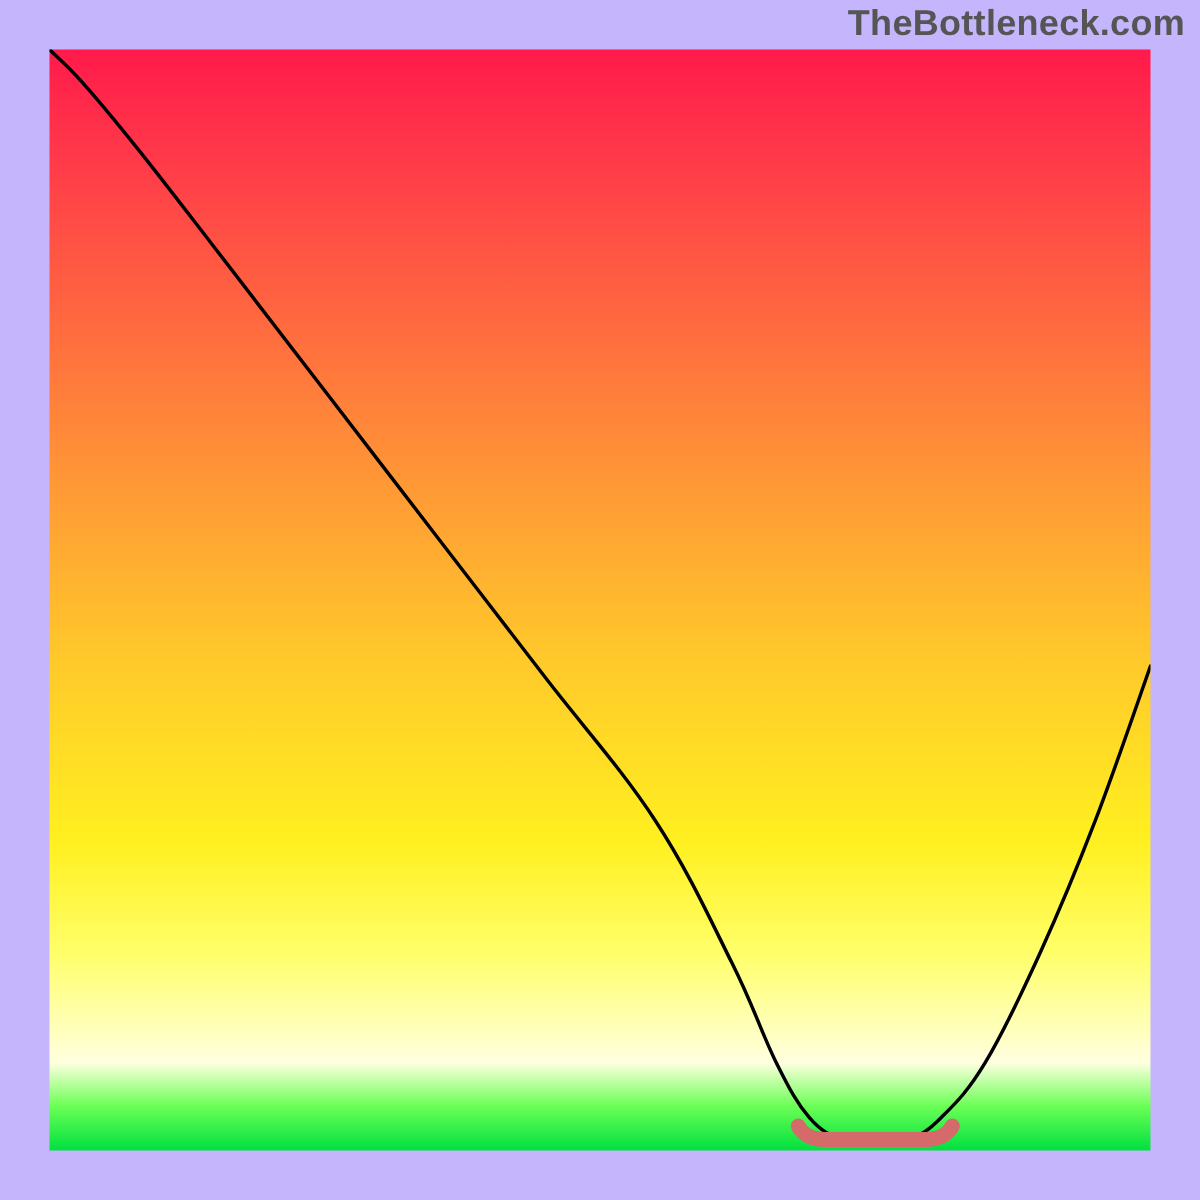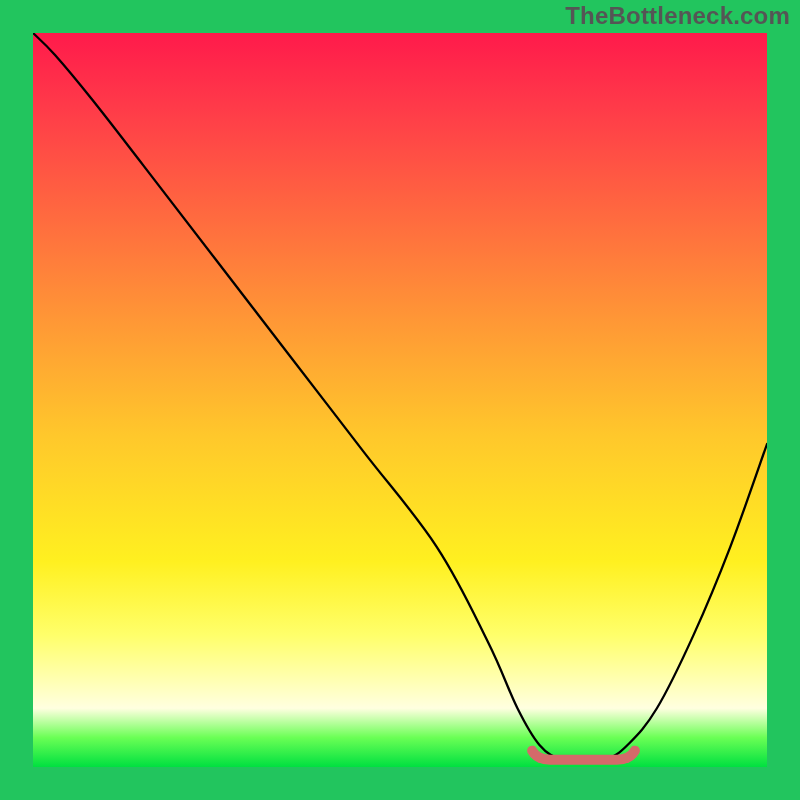--- a/index.html
+++ b/index.html
@@ -1,21 +1,21 @@
 <!DOCTYPE html>
 <html><head>
 <meta charset="utf-8">
 <style>
   * { margin: 0; padding: 0; box-sizing: border-box; }
   html, body { width: 800px; height: 800px; overflow: hidden; background: #000; }
   .frame {
     position: relative;
     width: 800px;
     height: 800px;
-    background: #22c55e;
+    background: #c4b5fd;
   }
   .attribution {
     position: absolute;
     top: 2px;
     right: 10px;
     font-family: Arial, Helvetica, sans-serif;
     font-size: 24px;
     font-weight: 600;
     color: #555;
     letter-spacing: 0.2px;

